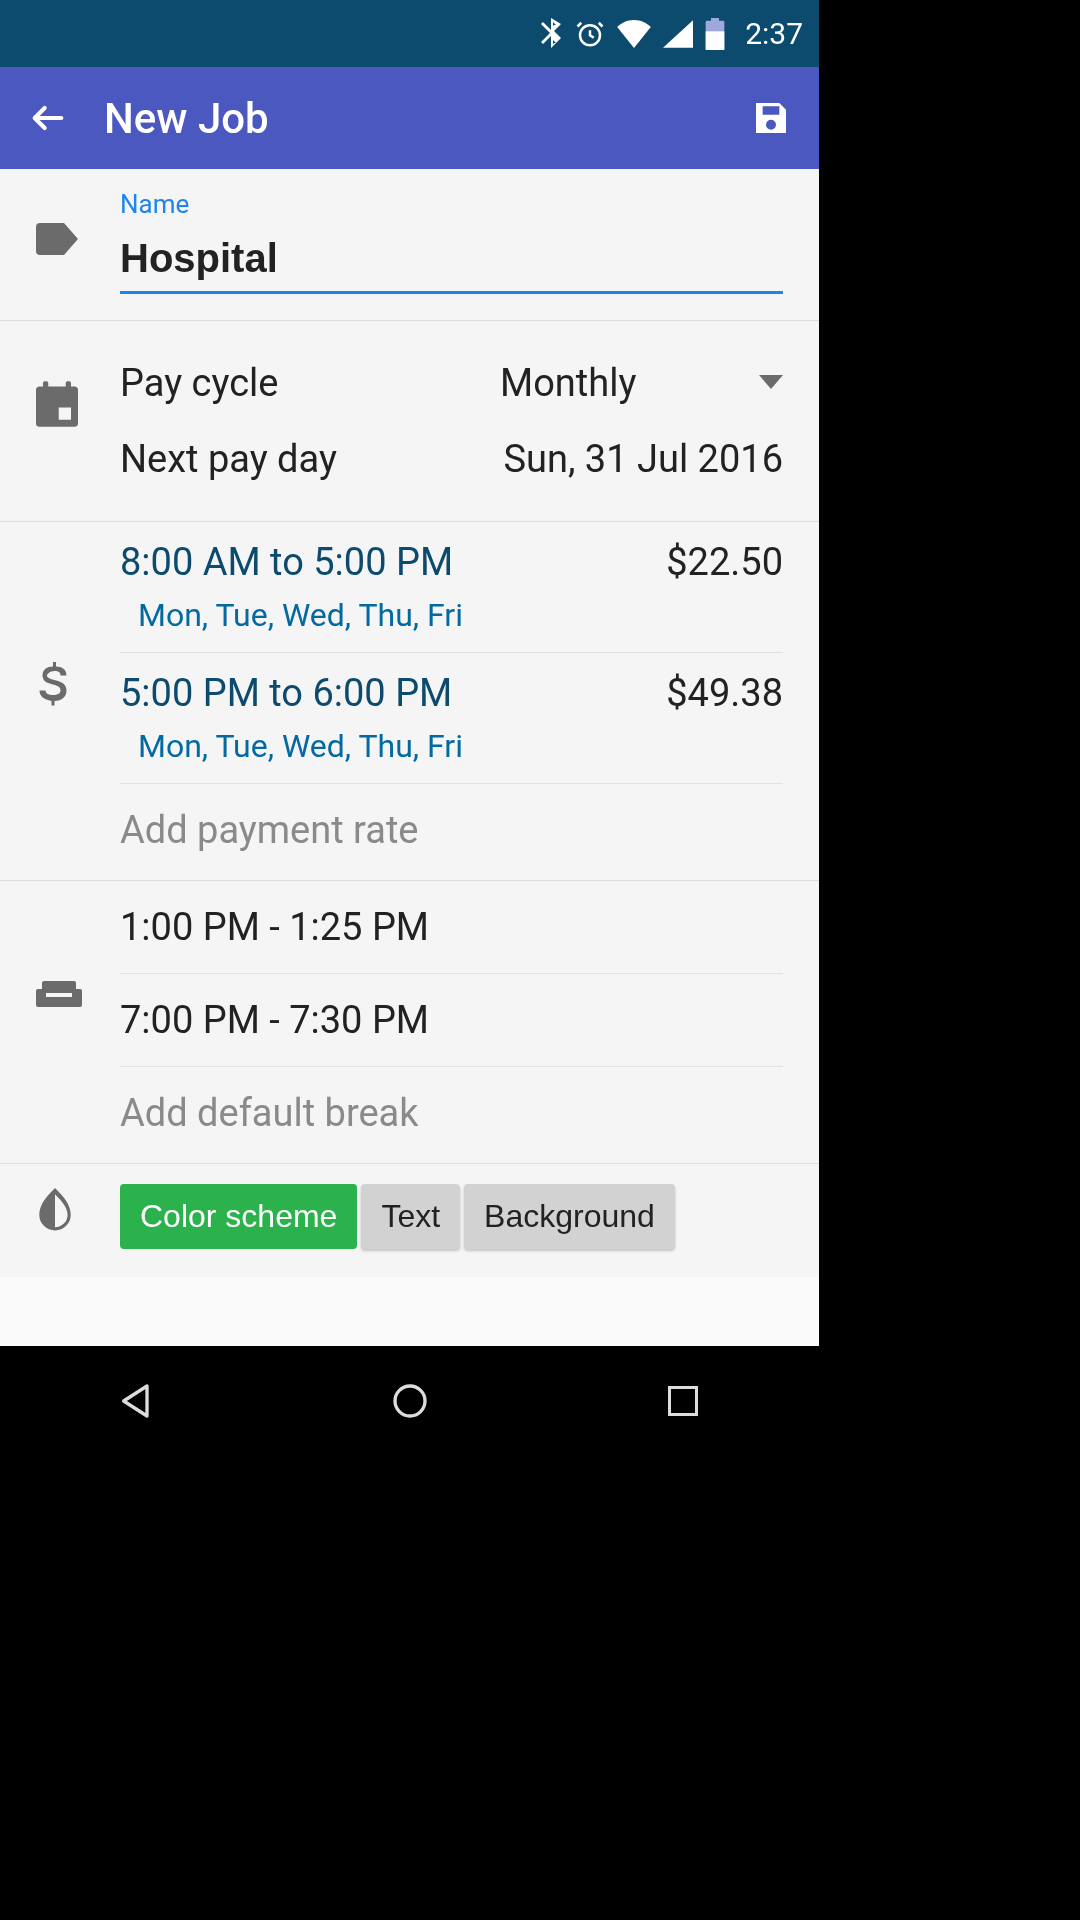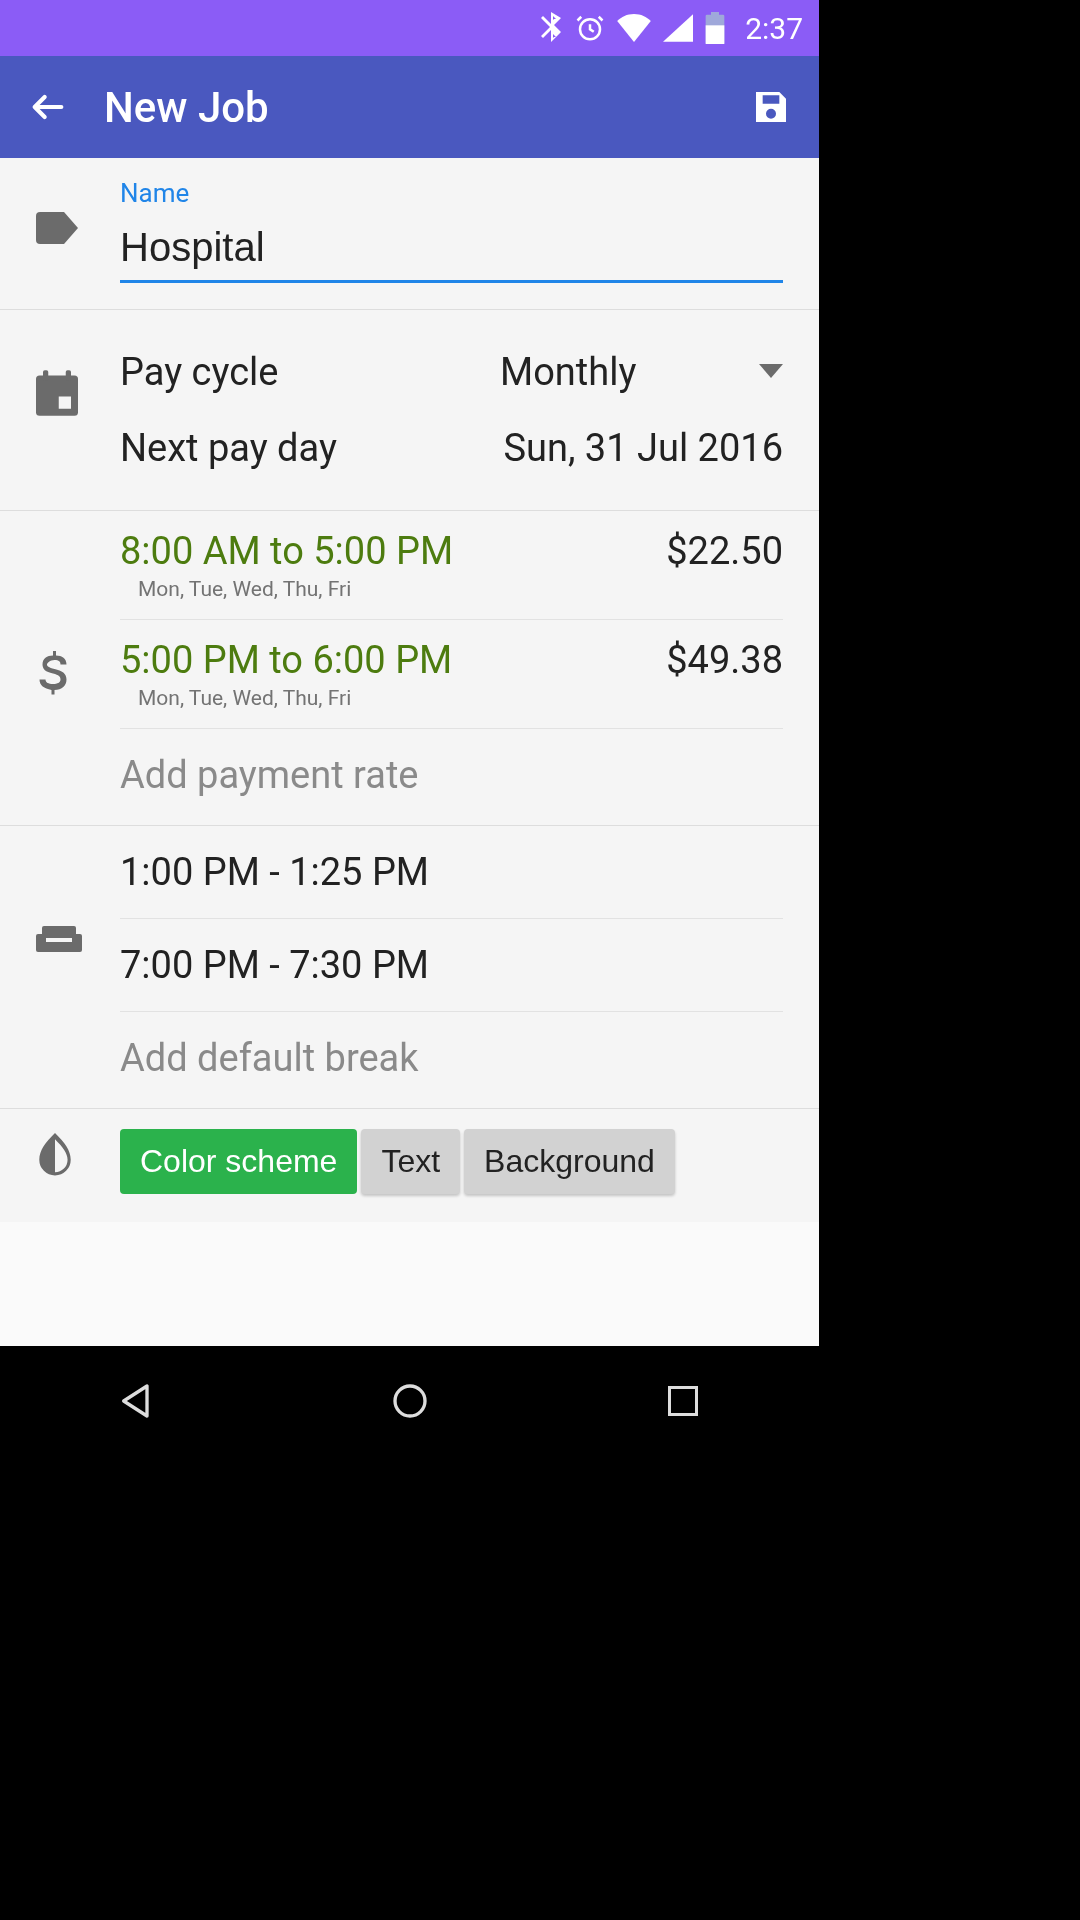--- a/index.html
+++ b/index.html
@@ -1,20 +1,20 @@
 <!DOCTYPE html>
 <html><head>
 <meta charset="utf-8">
 <style>
   * { box-sizing: border-box; margin: 0; padding: 0; }
   html, body { width: 819px; height: 1456px; font-family: Roboto, Arial, sans-serif; background: #000; }
   .phone { width: 819px; height: 1456px; background: #fafafa; position: relative; overflow: hidden; }
 
   
-  .status-bar { height: 56px; background: #8b5cf6; display: flex; align-items: center; justify-content: flex-end; padding: 0 16px; color: #fff; gap: 12px; }
+  .status-bar { height: 67px; background: #0c4a6e; display: flex; align-items: center; justify-content: flex-end; padding: 0 16px; color: #fff; gap: 12px; }
   .status-bar .time { font-size: 30px; font-weight: 400; margin-left: 8px; }
   .status-icon { display: inline-flex; align-items: center; justify-content: center; }
 
   
   .app-bar { height: 102px; background: #4a58bf; display: flex; align-items: center; padding: 0 24px; color: #fff; }
   .app-bar .back { width: 48px; height: 48px; display: inline-flex; align-items: center; justify-content: center; margin-right: 32px; }
   .app-bar .title { font-size: 42px; font-weight: 500; flex: 1; }
   .app-bar .save { width: 48px; height: 48px; display: inline-flex; align-items: center; justify-content: center; }
 
   
@@ -22,39 +22,39 @@
   .section { border-bottom: 1px solid #ddd; padding: 0; position: relative; }
   .icon-col { position: absolute; left: 36px; top: 0; width: 48px; color: #6b6b6b; }
   .rows { margin-left: 120px; margin-right: 36px; }
 
   
   .name-section { padding: 20px 36px 26px 36px; display: flex; align-items: flex-start; }
   .name-section .tag-icon { width: 48px; margin-top: 34px; color: #6b6b6b; flex-shrink: 0; }
   .name-field { margin-left: 36px; flex: 1; }
   .name-field .label { color: #2085e8; font-size: 26px; margin-bottom: 9px; }
   .name-field .input-wrap { position: relative; }
-  .name-field input { width: 100%; border: none; border-bottom: 3px solid #2085e8; background: transparent; font-size: 40px; color: #222; padding: 8px 0 10px 0; outline: none; }
+  .name-field input { width: 100%; border: none; border-bottom: 3px solid #2085e8; background: transparent; font-size: 40px; color: #222; padding: 8px 0 10px 0; outline: none; font-weight: bold; }
 
   
   .pay-section { padding: 24px 0 24px 0; }
   .pay-section .icon-col { top: 60px; }
   .row { display: flex; align-items: center; padding: 16px 0; }
   .row .label { font-size: 38px; color: #222; flex: 1; }
   .row .value { font-size: 38px; color: #222; }
   .row .dropdown-arrow { margin-left: 36px; color: #6b6b6b; }
   .row.pay-cycle .value-wrap { display: flex; align-items: center; flex: 1; justify-content: flex-start; padding-left: 60px; }
 
   
   .rate-section { padding: 0; }
   .rate-section .icon-col { top: 140px; }
   .rate-row { display: flex; align-items: flex-start; padding: 18px 0; border-bottom: 1px solid #e2e2e2; }
   .rate-row:last-of-type { border-bottom: none; }
   .rate-row .left { flex: 1; }
-  .rate-row .time { font-size: 38px; color: #4d7c0f; }
-  .rate-row .days { font-size: 21px; color: #737373; margin-top: 4px; margin-left: 18px; }
+  .rate-row .time { font-size: 38px; color: #0c4a6e; }
+  .rate-row .days { font-size: 32px; color: #0369a1; margin-top: 12px; margin-left: 18px; }
   .rate-row .amount { font-size: 38px; color: #222; }
   .add-link { font-size: 38px; color: #8a8a8a; padding: 24px 0 28px 0; }
 
   
   .break-section { padding: 0; }
   .break-section .icon-col { top: 100px; }
   .break-row { font-size: 38px; color: #222; padding: 24px 0; border-bottom: 1px solid #e2e2e2; }
   .break-row:last-of-type { border-bottom: none; }
 
   

